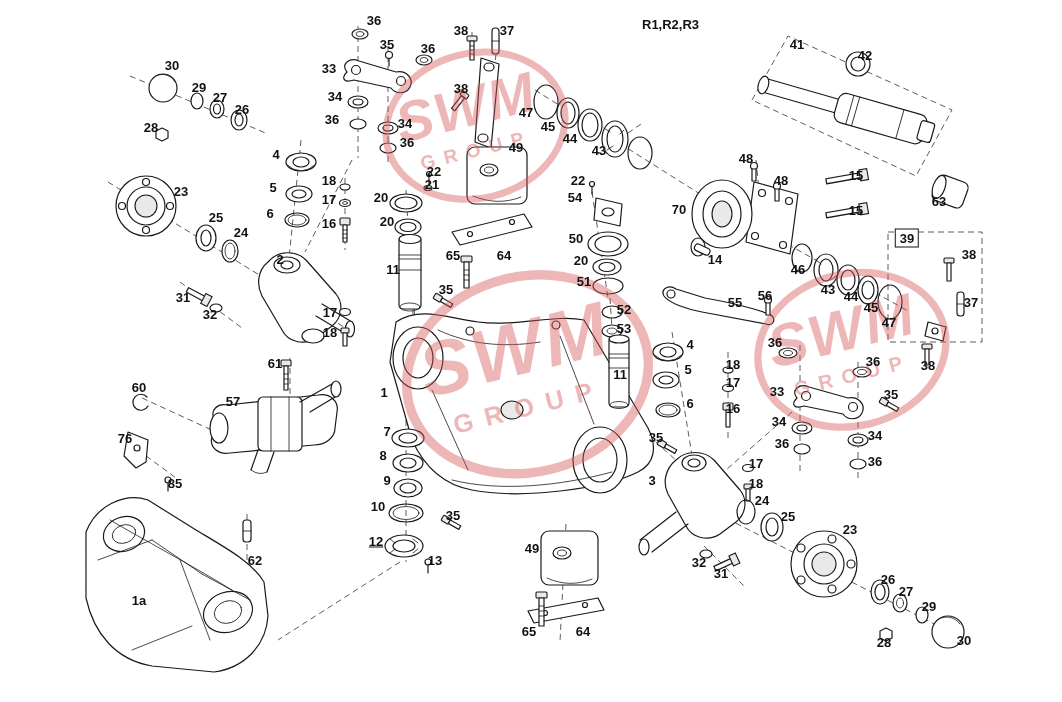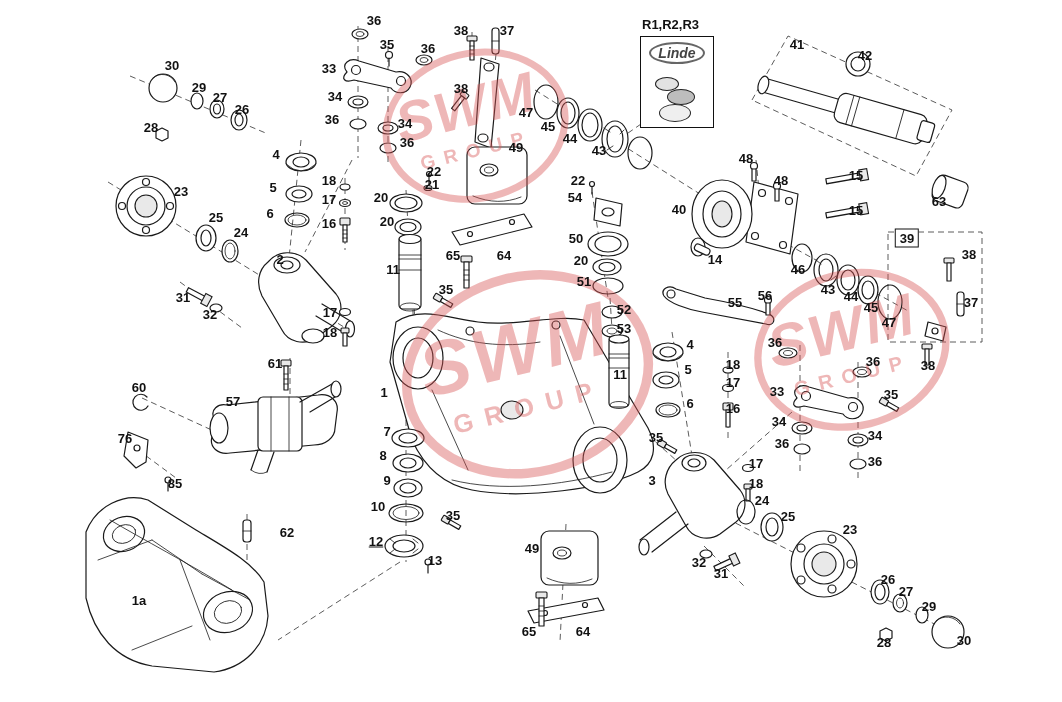--- a/index.html
+++ b/index.html
@@ -539,21 +539,21 @@
       <div class="part-label" style="left: 504px; top: 255px;">64</div>
       <div class="part-label" style="left: 393px; top: 269px;">11</div>
       <div class="part-label" style="left: 446px; top: 289px;">35</div>
       <div class="part-label" style="left: 330px; top: 312px;">17</div>
       <div class="part-label" style="left: 330px; top: 332px;">18</div>
       <div class="part-label" style="left: 578px; top: 180px;">22</div>
       <div class="part-label" style="left: 575px; top: 197px;">54</div>
       <div class="part-label" style="left: 576px; top: 238px;">50</div>
       <div class="part-label" style="left: 581px; top: 260px;">20</div>
       <div class="part-label" style="left: 584px; top: 281px;">51</div>
-      <div class="part-label" style="left: 679px; top: 209px;">40</div>
+      <div class="part-label" style="left: 679px; top: 209px;">70</div>
       <div class="part-label" style="left: 746px; top: 158px;">48</div>
       <div class="part-label" style="left: 781px; top: 180px;">48</div>
       <div class="part-label" style="left: 856px; top: 175px;">15</div>
       <div class="part-label" style="left: 856px; top: 210px;">15</div>
       <div class="part-label" style="left: 939px; top: 201px;">63</div>
       <div class="part-label" style="left: 798px; top: 269px;">46</div>
       <div class="part-label" style="left: 828px; top: 289px;">43</div>
       <div class="part-label" style="left: 851px; top: 296px;">44</div>
       <div class="part-label" style="left: 871px; top: 307px;">45</div>
       <div class="part-label" style="left: 889px; top: 322px;">47</div>
@@ -580,21 +580,21 @@
       <div class="part-label" style="left: 733px; top: 382px;">17</div>
       <div class="part-label" style="left: 733px; top: 408px;">16</div>
       <div class="part-label" style="left: 656px; top: 437px;">35</div>
       <div class="part-label" style="left: 620px; top: 374px;">11</div>
       <div class="part-label" style="left: 384px; top: 392px;">1</div>
       <div class="part-label" style="left: 139px; top: 387px;">60</div>
       <div class="part-label" style="left: 275px; top: 363px;">61</div>
       <div class="part-label" style="left: 233px; top: 401px;">57</div>
       <div class="part-label" style="left: 125px; top: 438px;">76</div>
       <div class="part-label" style="left: 175px; top: 483px;">85</div>
-      <div class="part-label" style="left: 255px; top: 532px; margin-left: 32px;">62</div>
+      <div class="part-label" style="left: 255px; top: 560px;">62</div>
       <div class="part-label" style="left: 139px; top: 600px;">1a</div>
       <div class="part-label" style="left: 387px; top: 431px;">7</div>
       <div class="part-label" style="left: 383px; top: 455px;">8</div>
       <div class="part-label" style="left: 387px; top: 480px;">9</div>
       <div class="part-label" style="left: 378px; top: 506px;">10</div>
       <div class="part-label" style="left: 376px; top: 541px; text-decoration: underline;">12</div>
       <div class="part-label" style="left: 453px; top: 515px;">35</div>
       <div class="part-label" style="left: 435px; top: 560px;">13</div>
       <div class="part-label" style="left: 532px; top: 548px;">49</div>
       <div class="part-label" style="left: 529px; top: 631px;">65</div>
@@ -609,20 +609,14 @@
       <div class="part-label" style="left: 721px; top: 573px;">31</div>
       <div class="part-label" style="left: 888px; top: 579px;">26</div>
       <div class="part-label" style="left: 906px; top: 591px;">27</div>
       <div class="part-label" style="left: 929px; top: 606px;">29</div>
       <div class="part-label" style="left: 884px; top: 642px;">28</div>
       <div class="part-label" style="left: 964px; top: 640px;">30</div>
       <div class="part-label boxed" style="left: 907px; top: 238px;">39</div>
     </div>
 
   <div id="ref-label">R1,R2,R3</div>
-  <div id="brand-box">
-    <div id="brand-logo">Linde</div>
-    <div class="seal s1"></div>
-    <div class="seal s2"></div>
-    <div class="seal s3"></div>
-  </div>
 
 </div>
 
 </body></html>

